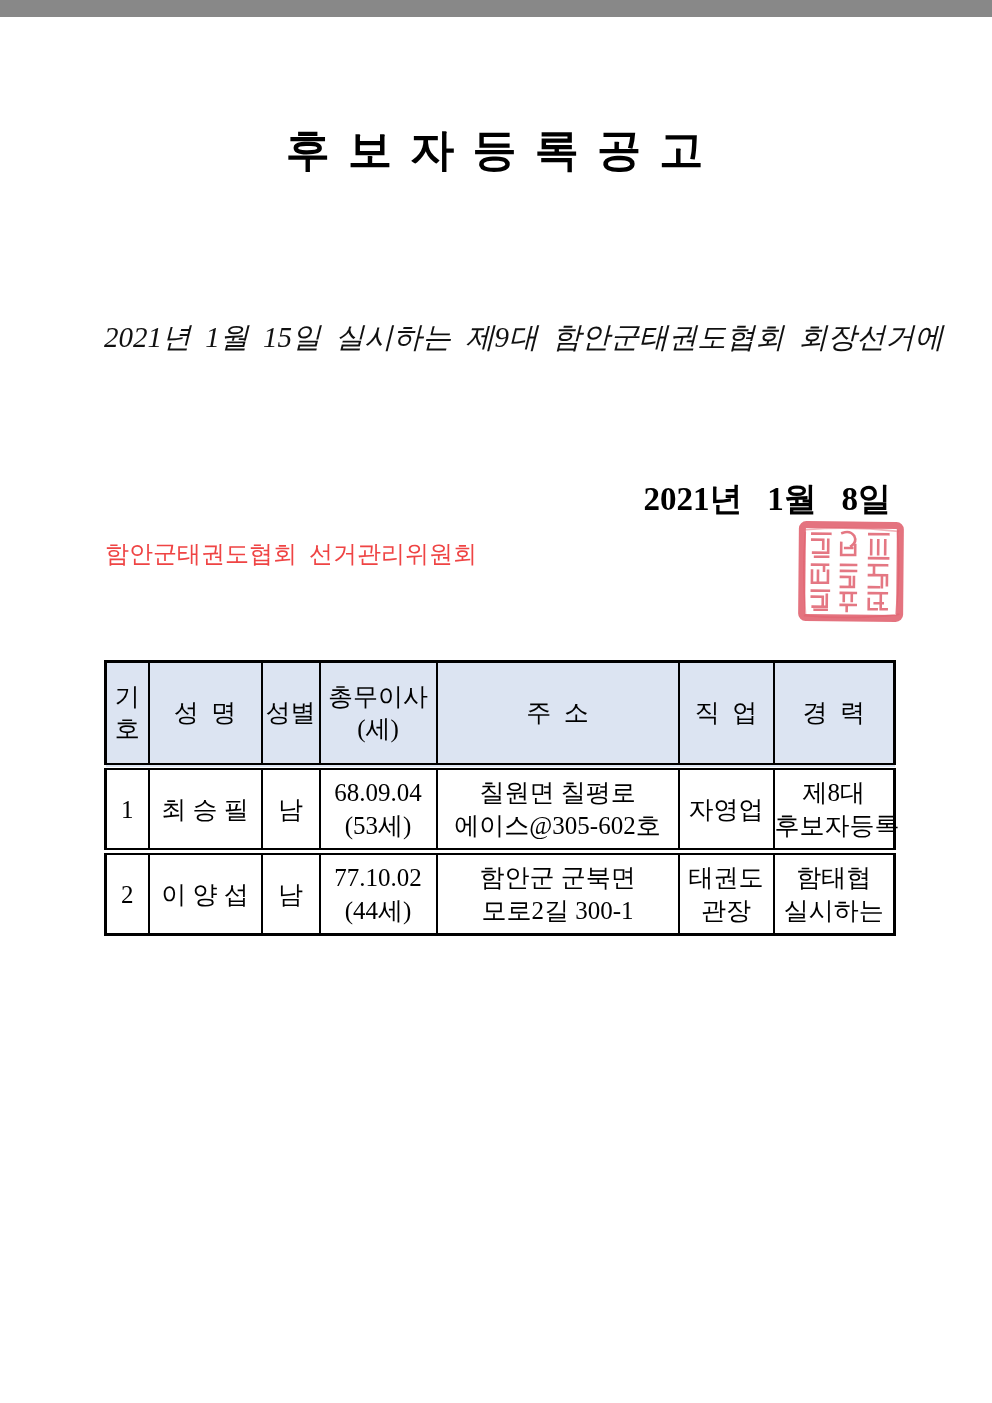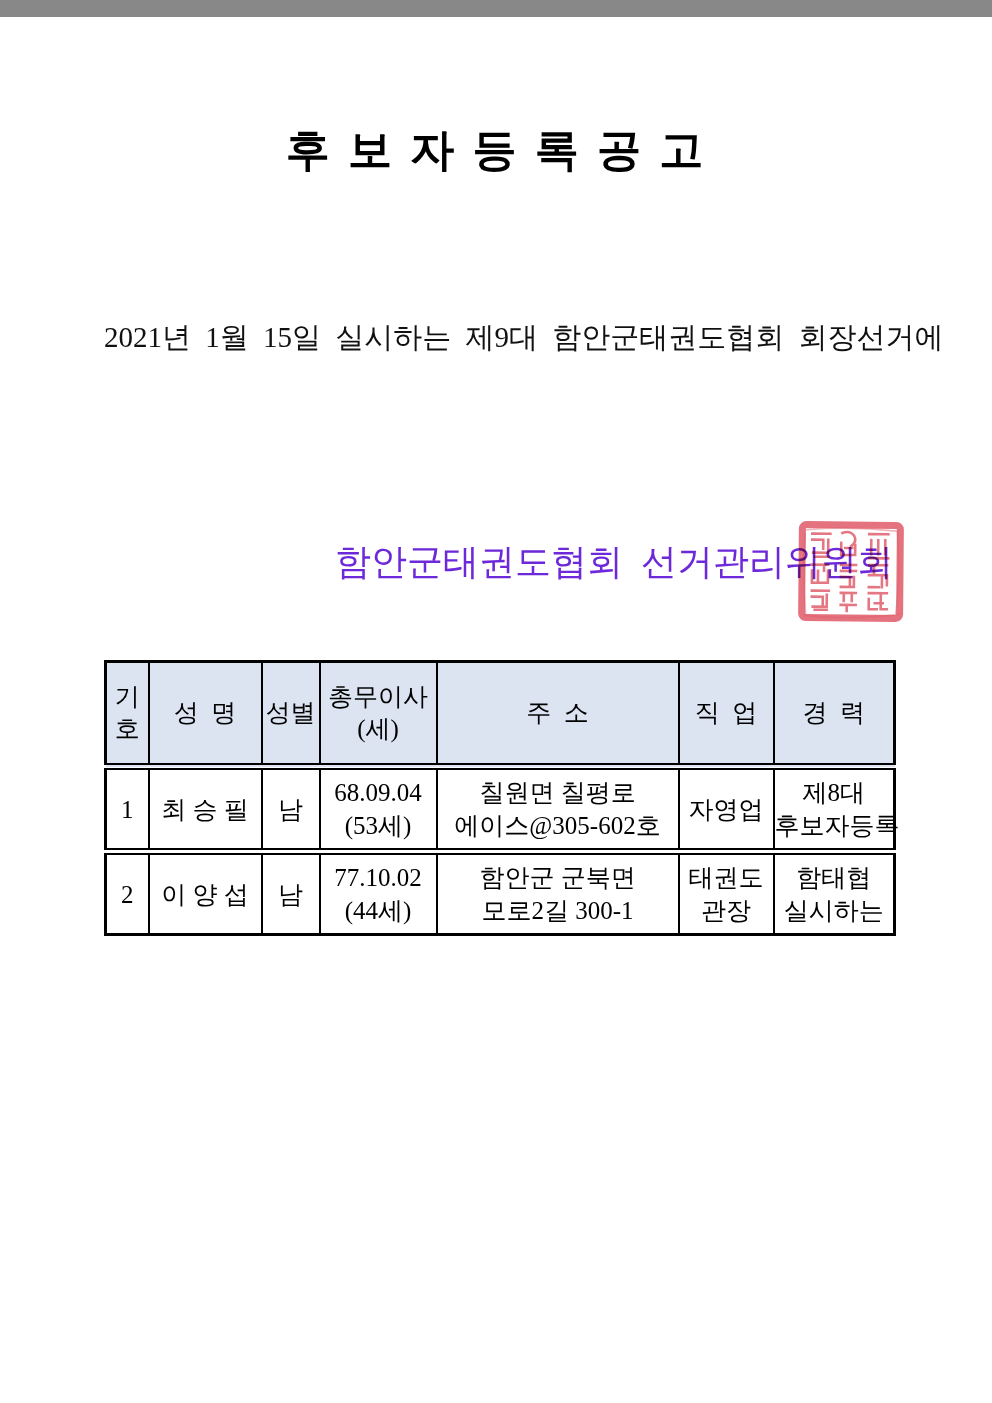--- a/index.html
+++ b/index.html
@@ -33,42 +33,42 @@
   .body-paragraph {
     position: absolute;
     left: 104px;
     top: 295px;
     width: 792px;
     font-size: 29px;
     line-height: 50px;
     word-spacing: 7px;
     color: #111;
   }
-  .body-line { white-space: pre; }
+  .body-line { white-space: pre; font-style: italic; }
   .date-line {
     position: absolute;
     left: 105px;
     top: 460px;
     width: 786px;
     text-align: right;
     font-size: 33px;
     font-weight: bold;
     white-space: pre;
     color: #000;
   }
   .org-line {
     position: absolute;
     left: 105px;
     top: 521px;
     width: 788px;
-    text-align: right;
-    font-size: 36px;
+    text-align: left;
+    font-size: 24px;
     font-weight: 500;
     white-space: pre;
-    color: #6d28d9;
+    color: #ef4444;
   }
   .seal {
     position: absolute;
     left: 797px;
     top: 504px;
     width: 108px;
     height: 102px;
     mix-blend-mode: multiply;
     transform: rotate(0.5deg);
   }
@@ -118,20 +118,21 @@
 <body>
 
 <div class="page">
 
   <div class="doc-title">후 보 자 등 록 공 고</div>
 
   <div class="body-paragraph">
     <div class="body-line">2021년 1월 15일 실시하는 제9대 함안군태권도협회 회장선거에</div>
   </div>
 
+  <div class="date-line">2021년   1월   8일</div>
 
   <div class="org-line">함안군태권도협회  선거관리위원회</div>
 
   <div class="seal">
     <svg width="108" height="102" viewBox="0 0 108 102" xmlns="http://www.w3.org/2000/svg">
       <g fill="none" stroke="#df5a68" stroke-linecap="square">
         <rect x="5" y="4" width="98" height="93" rx="4" stroke-width="7" opacity="0.85"></rect>
         <g stroke-width="2.6" opacity="0.82">
           <path d="M15 13 h18 M15 19 h11 v9 M31 19 v13 h-15 M18 36 h13"></path>
           <path d="M45 12 q8 -3 12 3 q3 6 -3 10 M44 22 v12 h14 v-10 M48 27 h7"></path>

